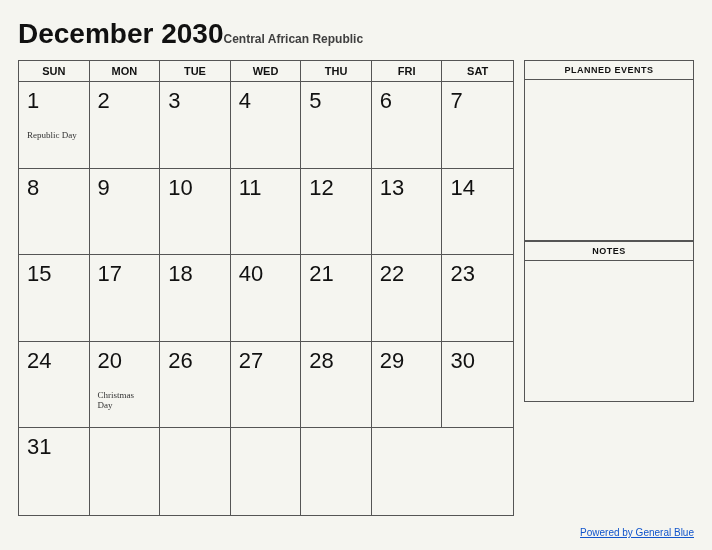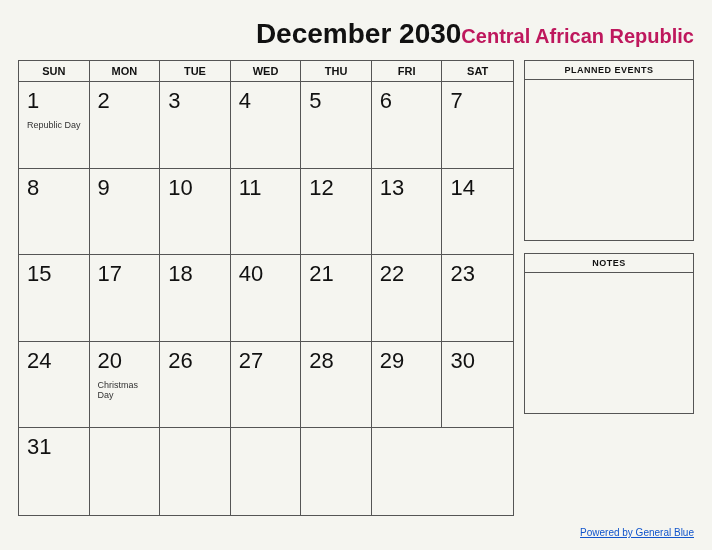--- a/index.html
+++ b/index.html
@@ -7,33 +7,33 @@
       width: 712px;
       height: 550px;
       background: #f5f5f0;
       font-family: Arial, sans-serif;
       display: flex;
       flex-direction: column;
       padding: 18px 18px 10px 18px;
     }
     .header {
       display: flex;
-      justify-content: flex-end;
+      justify-content: flex-start;
       align-items: baseline;
       margin-bottom: 10px;
     }
     .month-title {
       font-size: 28px;
       font-weight: bold;
       color: #111;
     }
     .country-name {
-      font-size: 20px;
-      font-weight: bold;
-      color: #be185d;
+      font-size: 12px;
+      font-weight: bold;
+      color: #404040;
     }
     .main-layout {
       display: flex;
       flex: 1;
       gap: 10px;
     }
     .calendar-section {
       flex: 1;
       border: 1px solid #555;
       display: flex;
@@ -79,27 +79,28 @@
       background: #f5f5f0;
     }
     .cell-number {
       font-size: 22px;
       color: #111;
       line-height: 1.2;
     }
     .cell-event {
       font-size: 9px;
       color: #333;
-      margin-top: 6px;
+      margin-top: 16px;
+      font-family: Liberation Serif, serif;
     }
     .sidebar {
       width: 170px;
       display: flex;
       flex-direction: column;
-      gap: 12px;
+      gap: 0;
     }
     .sidebar-box {
       border: 1px solid #555;
       display: flex;
       flex-direction: column;
     }
     .sidebar-box-title {
       text-align: center;
       font-size: 9px;
       font-weight: bold;

